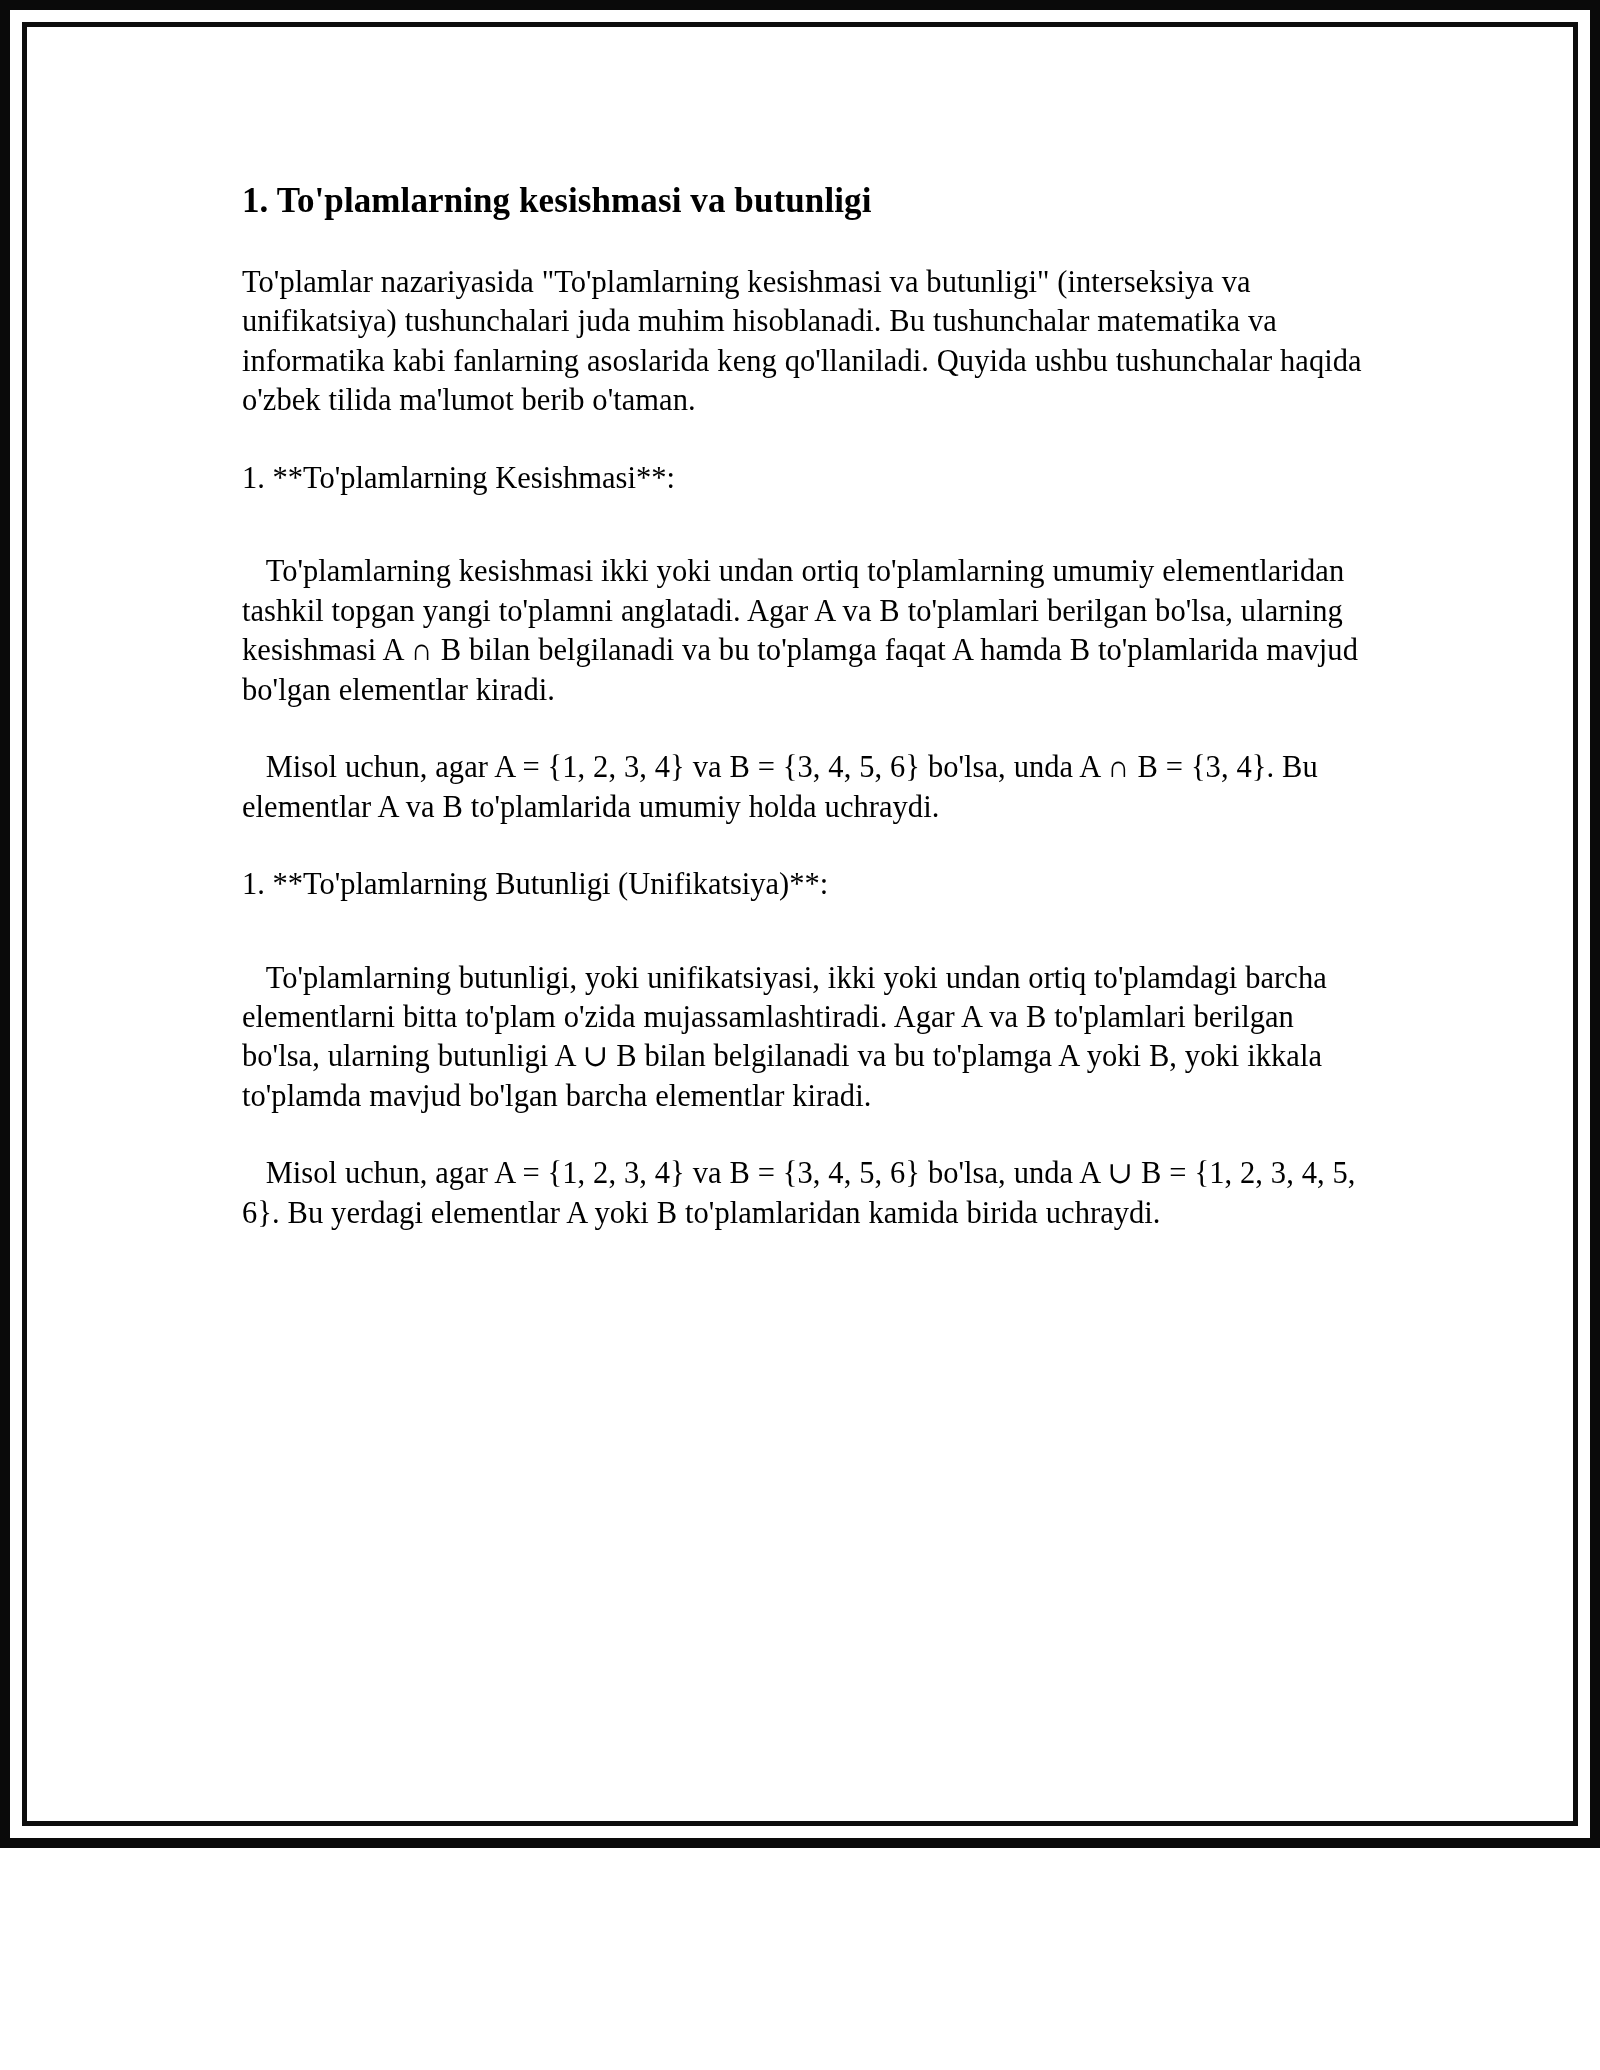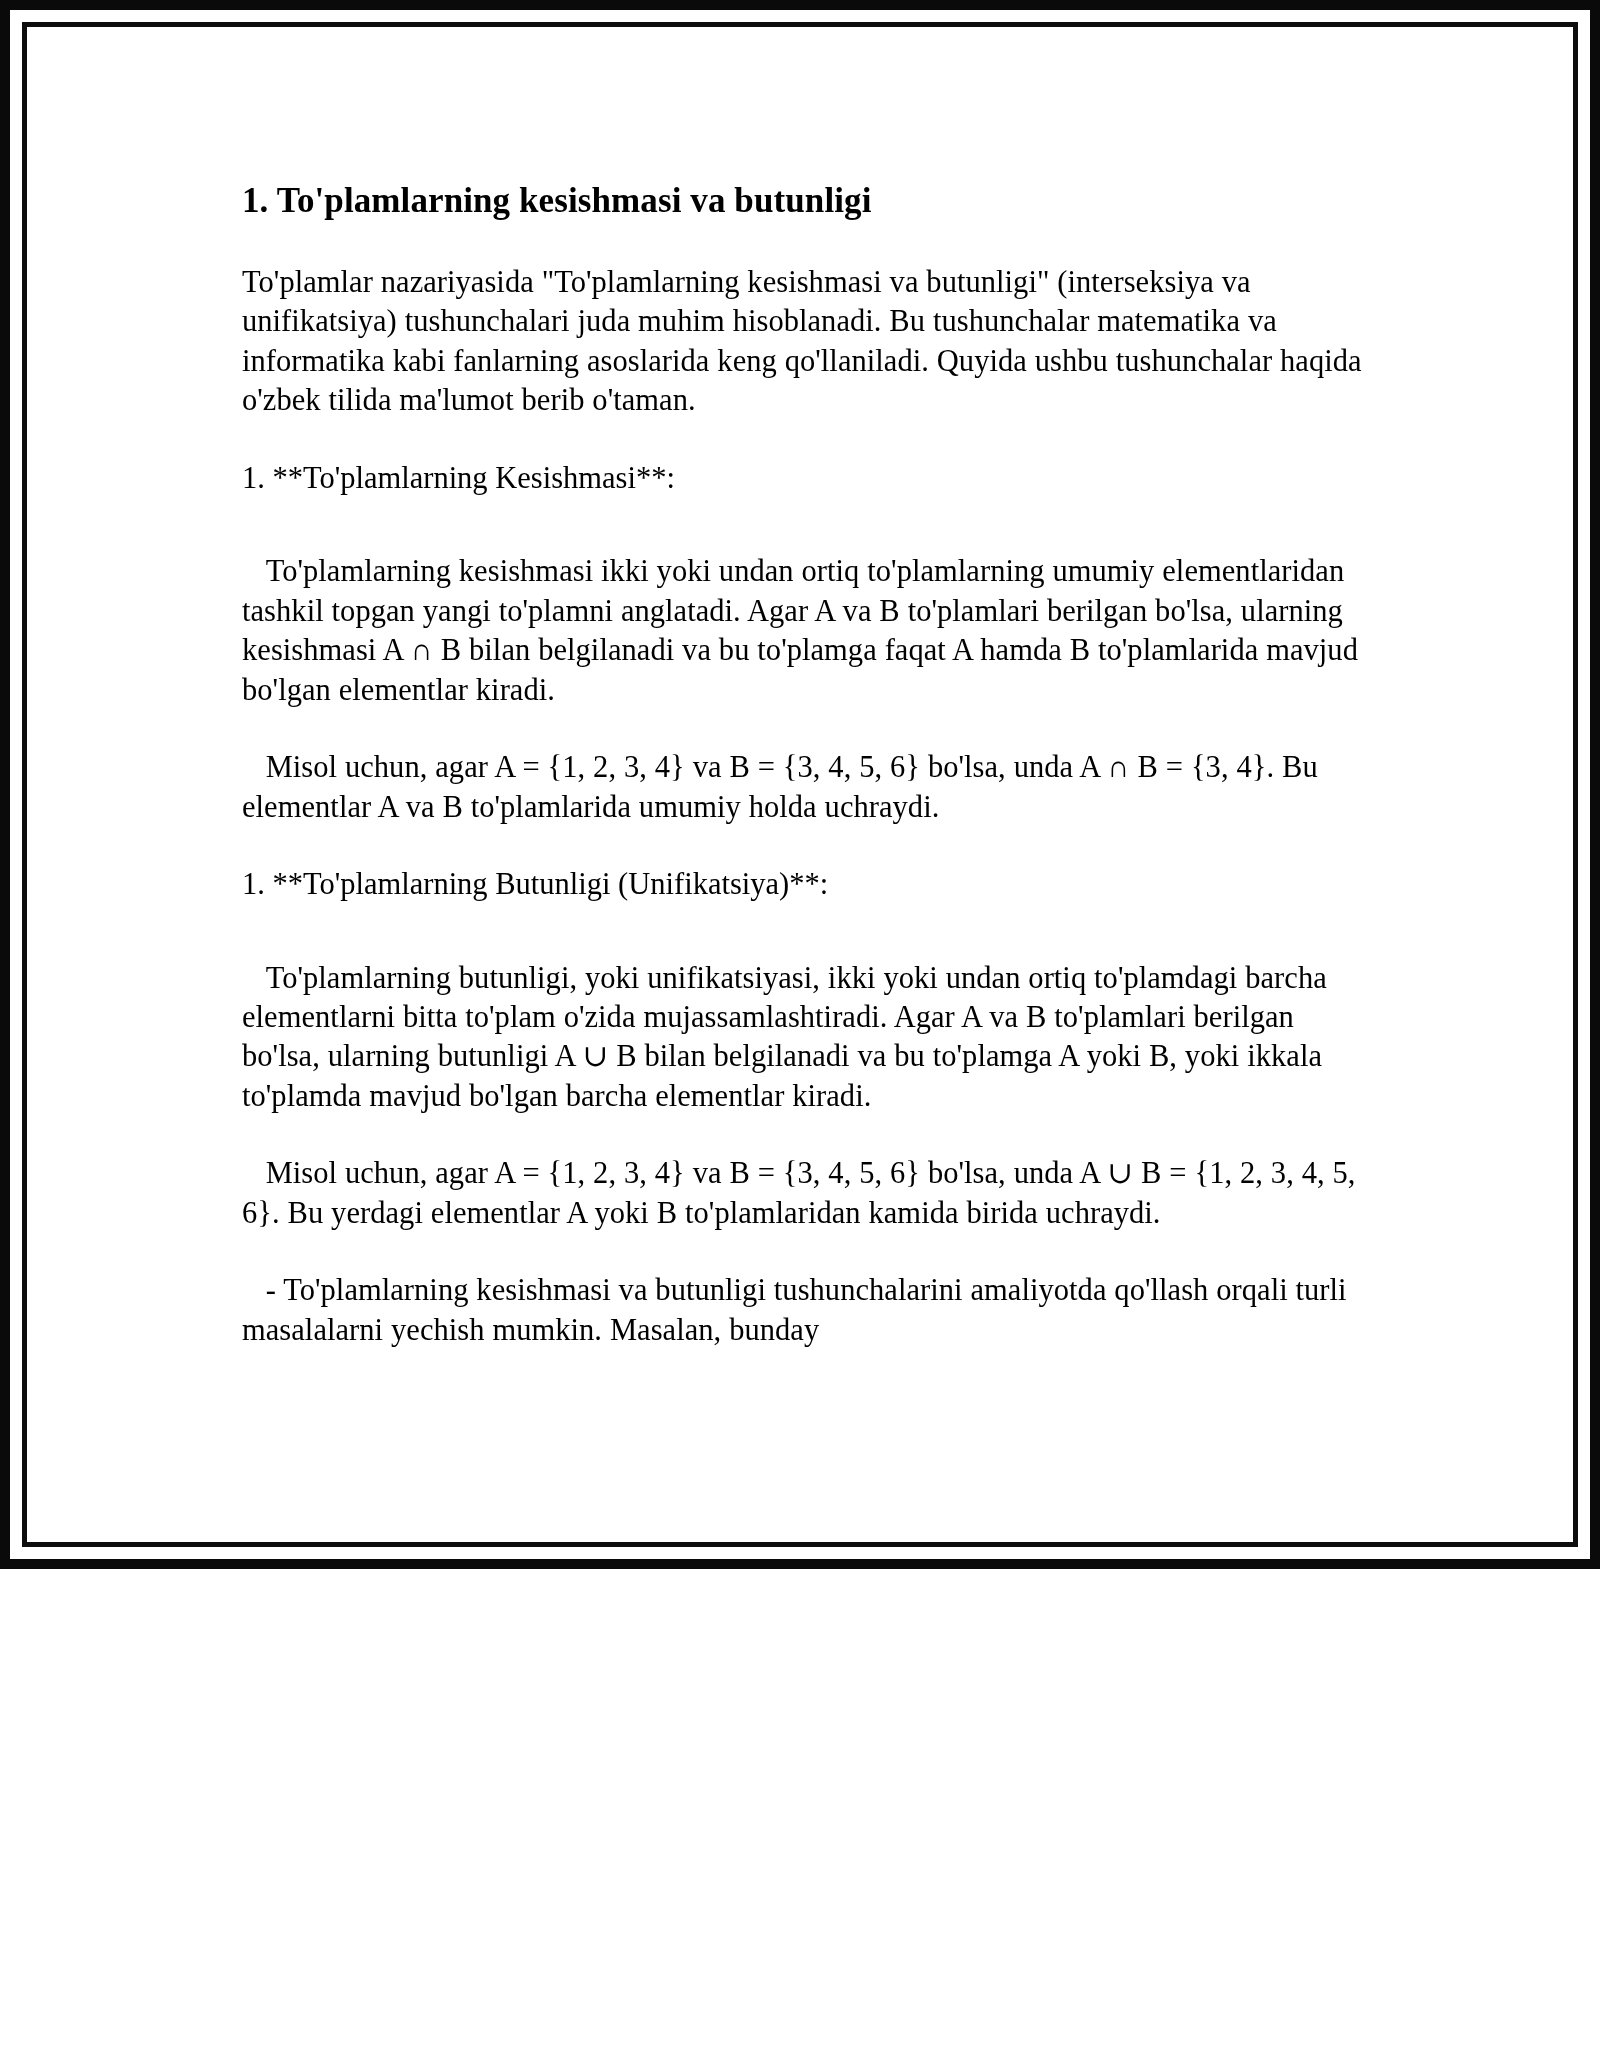--- a/index.html
+++ b/index.html
@@ -14,21 +14,21 @@
     color: #000000;
     -webkit-font-smoothing: antialiased;
   }
 
   
   .page-frame {
     position: absolute;
     left: 0;
     top: 0;
     width: 1600px;
-    height: 1569px;
+    height: 1848px;
     box-sizing: border-box;
     border: 10px solid #0a0a0a;
     background: #ffffff;
   }
   .page-frame-inner {
     position: absolute;
     left: 12px;
     top: 12px;
     right: 12px;
     bottom: 12px;
@@ -94,16 +94,15 @@
 
     <p class="para indent">Misol uchun, agar A = {1, 2, 3, 4} va B = {3, 4, 5, 6} bo'lsa, unda A ∩ B = {3, 4}. Bu elementlar A va B to'plamlarida umumiy holda uchraydi.</p>
 
     <p class="md-heading">1. **To'plamlarning Butunligi (Unifikatsiya)**:</p>
 
     <p class="para indent">To'plamlarning butunligi, yoki unifikatsiyasi, ikki yoki undan ortiq to'plamdagi barcha elementlarni bitta to'plam o'zida mujassamlashtiradi. Agar A va B to'plamlari berilgan bo'lsa, ularning butunligi A ∪ B bilan belgilanadi va bu to'plamga A yoki B, yoki ikkala to'plamda mavjud bo'lgan barcha elementlar kiradi.</p>
 
     <p class="para indent">Misol uchun, agar A = {1, 2, 3, 4} va B = {3, 4, 5, 6} bo'lsa, unda A ∪ B = {1, 2, 3, 4, 5, 6}. Bu yerdagi elementlar A yoki B to'plamlaridan kamida birida uchraydi.</p>
 
 
-    <p class="para indent">- To'plamlarning kesishmasi va butunligi tushunchalarini amaliyotda qo'llash orqali turli masalalarni yechish mumkin. Masalan, bunday</p>
 
   </div>
 </div>
 
 </body></html>

